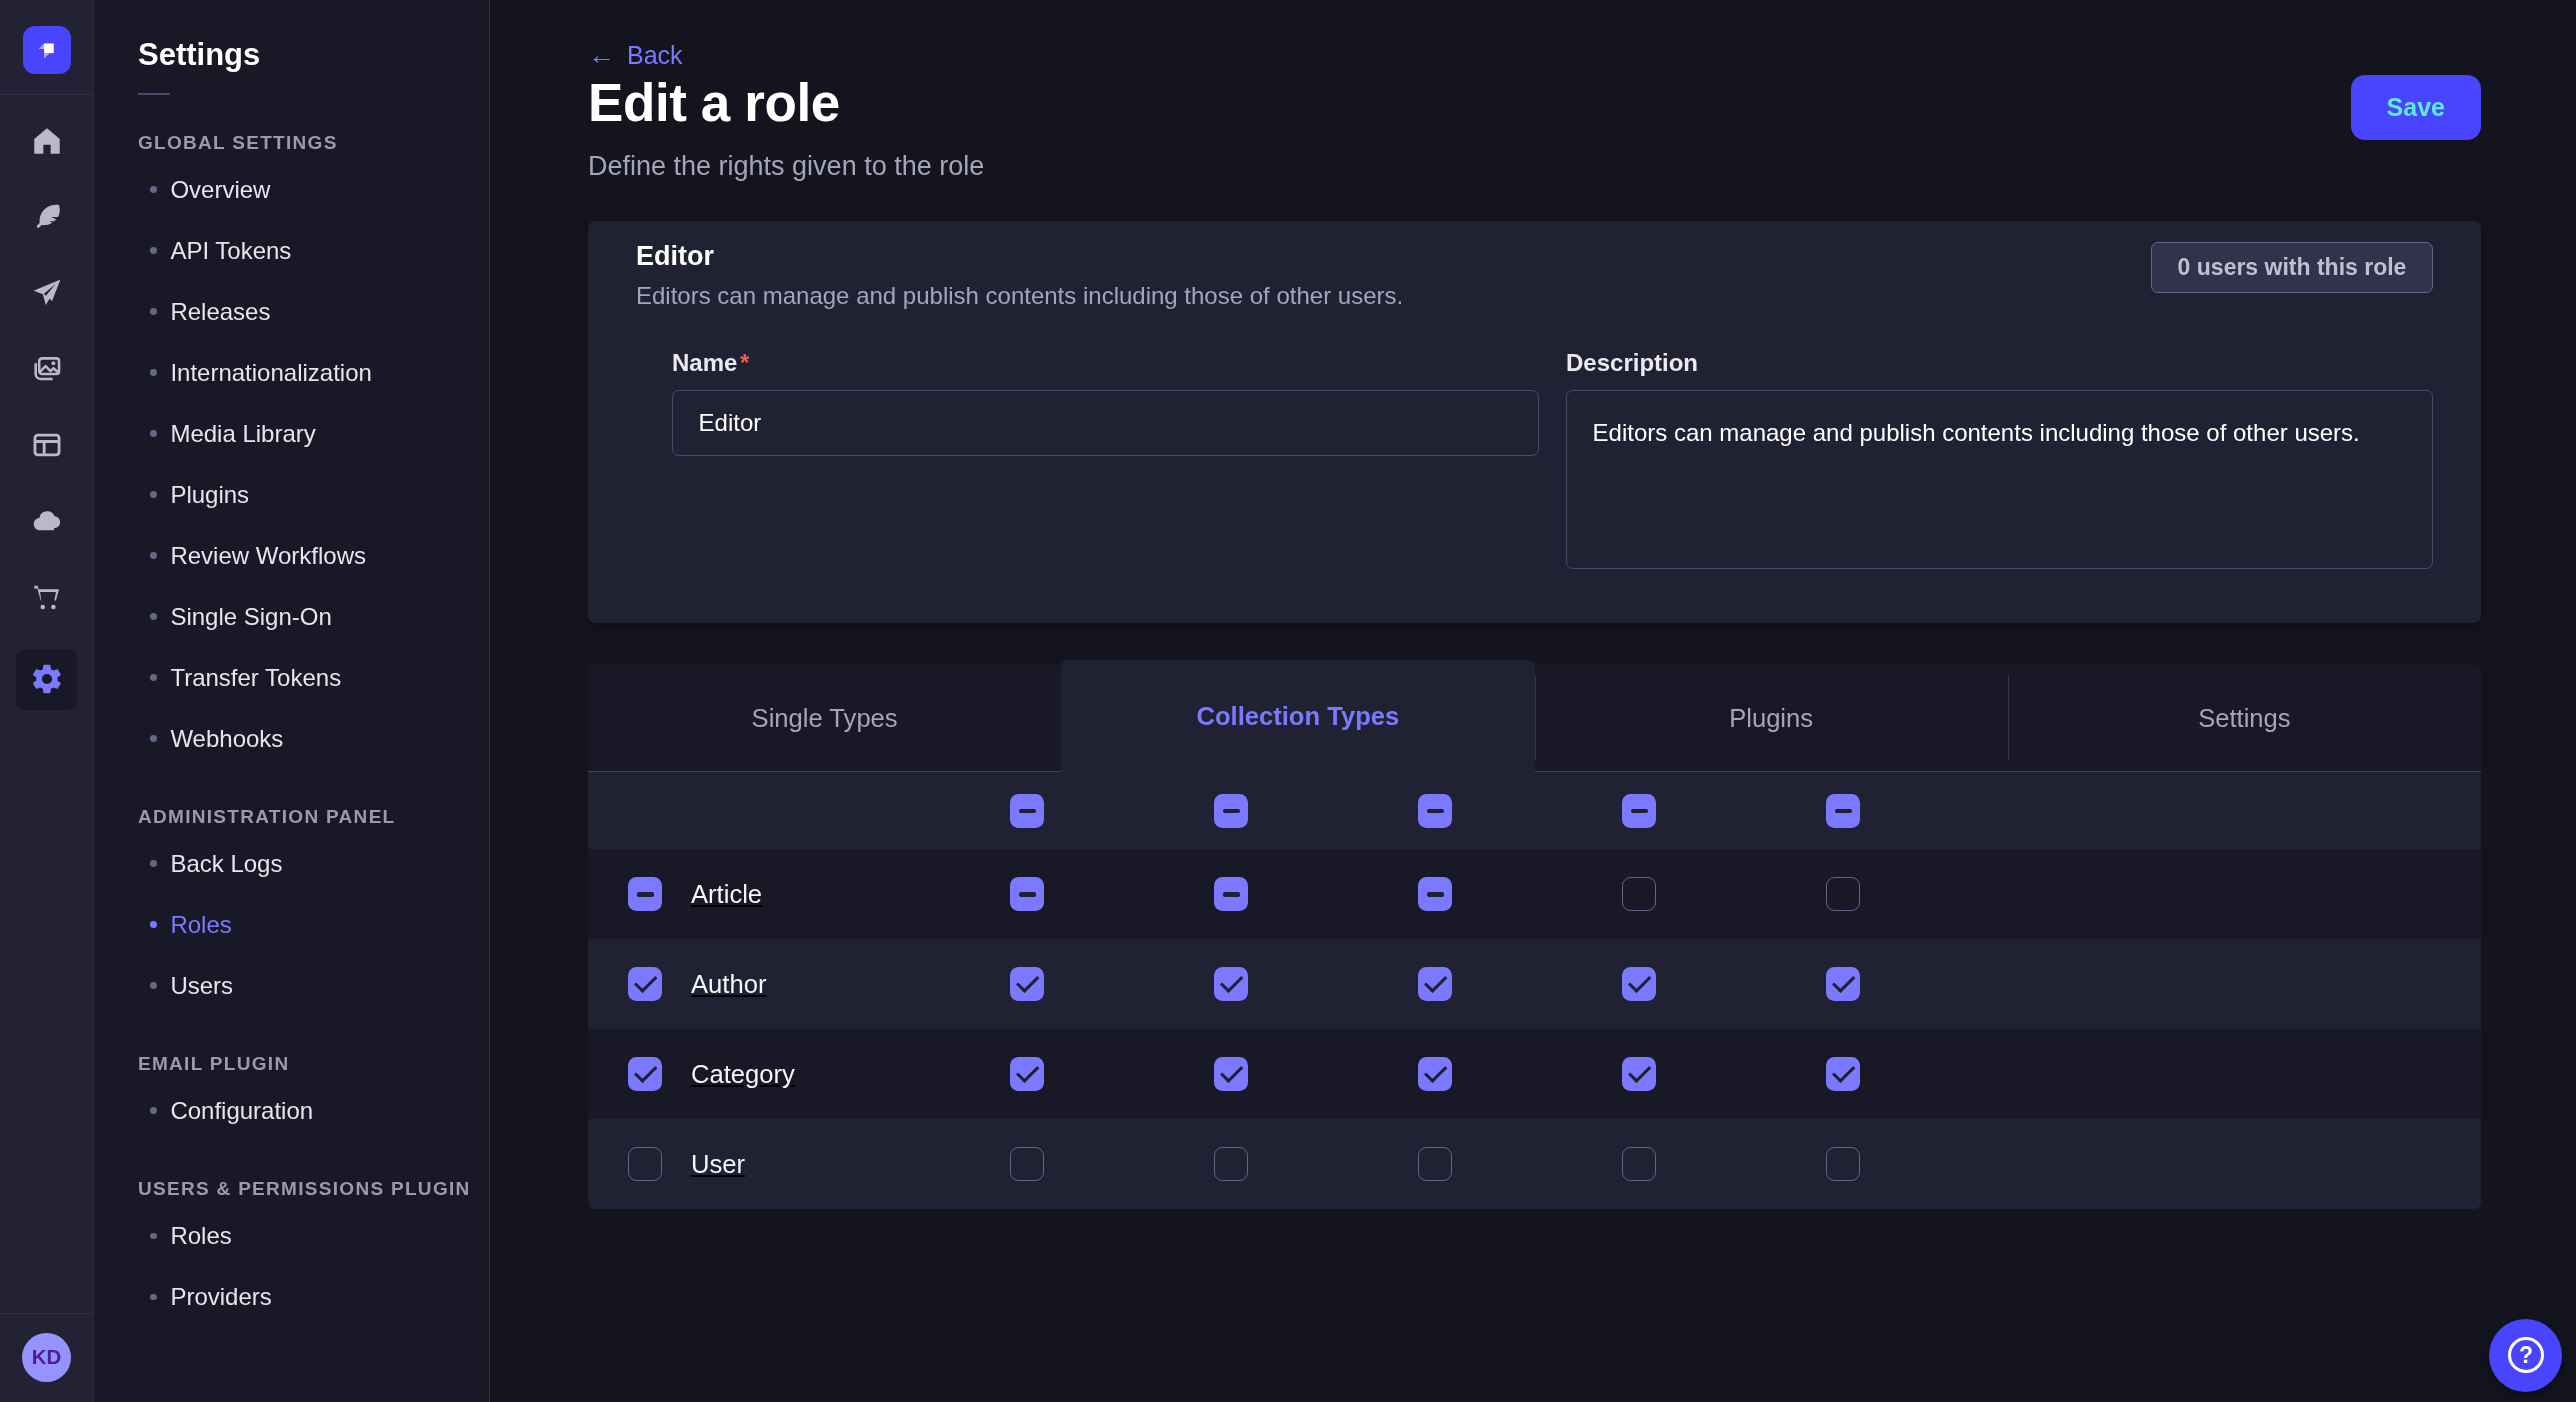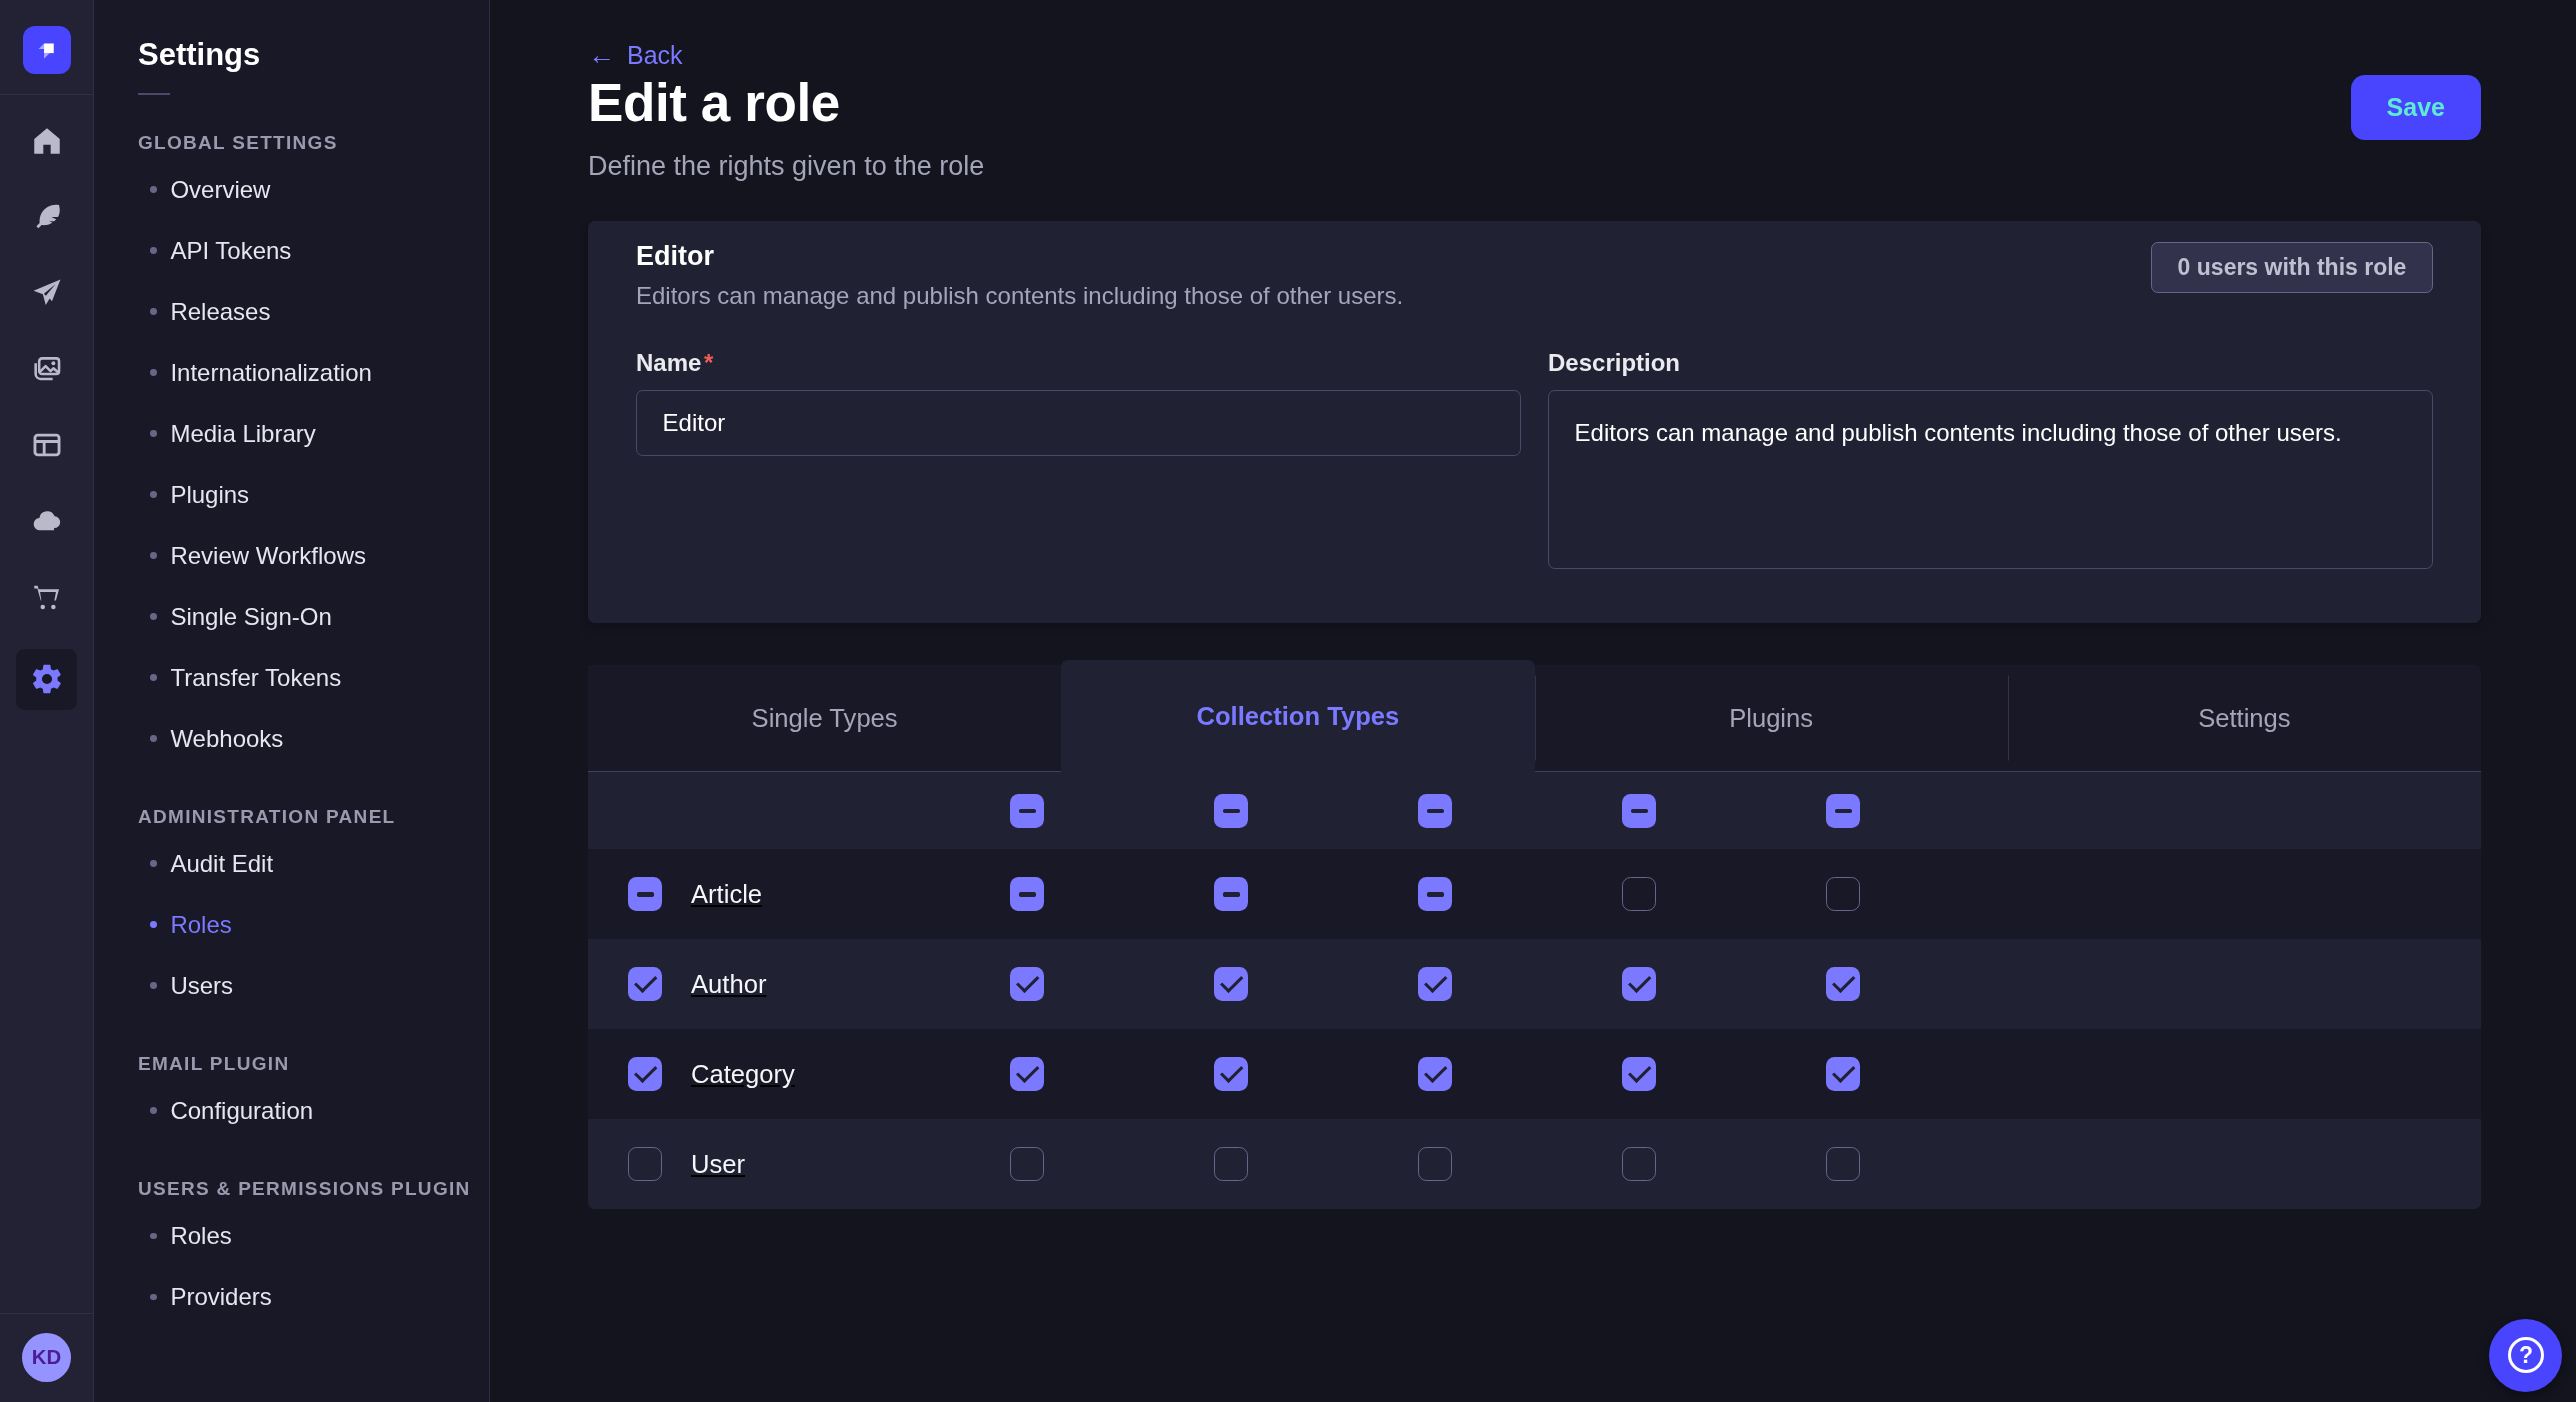--- a/index.html
+++ b/index.html
@@ -54,21 +54,21 @@
   
   .card { background:#212134; border-radius:6.8px; margin-top:39px; padding:20px 48px 51px;
     box-shadow:0 3.4px 8.5px rgba(0,0,0,.25); }
   .card-head { display:flex; align-items:flex-start; }
   .card-head-left { flex:1; }
   .card-title { color:#ffffff; font-size:27px; font-weight:700; }
   .card-subtitle { color:#a5a5ba; font-size:24px; margin-top:10.2px; }
   .users-badge { background:#32324d; border:0.9px solid #666687; border-radius:6.8px;
     color:#c0c0d2; font-size:23px; font-weight:700; height:51px; padding:0 25.6px; cursor:pointer;
     font-family:inherit; margin-top:1.7px; }
-  .fields { display:flex; gap:27px; margin-top:39px; }
+  .fields { display:flex; gap:27px; margin-top:39px;margin-left:36px; }
   .field { flex:1; }
   .field label { color:#eaeaef; font-size:24px; font-weight:700; display:block; }
   .req { color:#ee5e52; margin-left:2.6px; }
   .text-input { margin-top:13.6px; width:100%; height:66px; background:transparent;
     border:0.9px solid #4a4a6a; border-radius:6.8px; color:#ffffff; font-size:24px;
     padding:0 25.6px; outline:none; font-family:inherit; }
   .text-area { margin-top:13.6px; width:100%; height:179px; background:transparent;
     border:0.9px solid #4a4a6a; border-radius:6.8px; color:#ffffff; font-size:24px;
     padding:25.6px; outline:none; resize:none; font-family:inherit; line-height:1.3; }
 
@@ -227,21 +227,21 @@
             <span class="lbl">Webhooks</span>
           </li>
       </ul>
     </div>
 
     <div class="section">
       <div class="section-label">ADMINISTRATION PANEL</div>
       <ul>
         <li class="nav-item">
             <span class="dot"></span>
-            <span class="lbl">Audit Edit</span>
+            <span class="lbl">Back Logs</span>
           </li>
         <li class="nav-item active">
             <span class="dot"></span>
             <span class="lbl">Roles</span>
           </li>
         <li class="nav-item">
             <span class="dot"></span>
             <span class="lbl">Users</span>
           </li>
       </ul>

